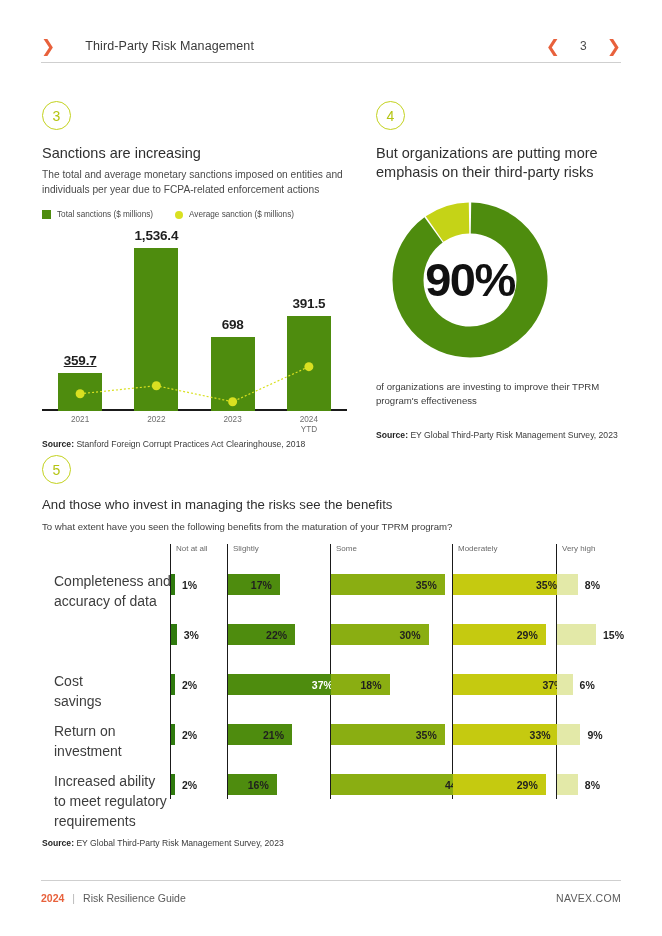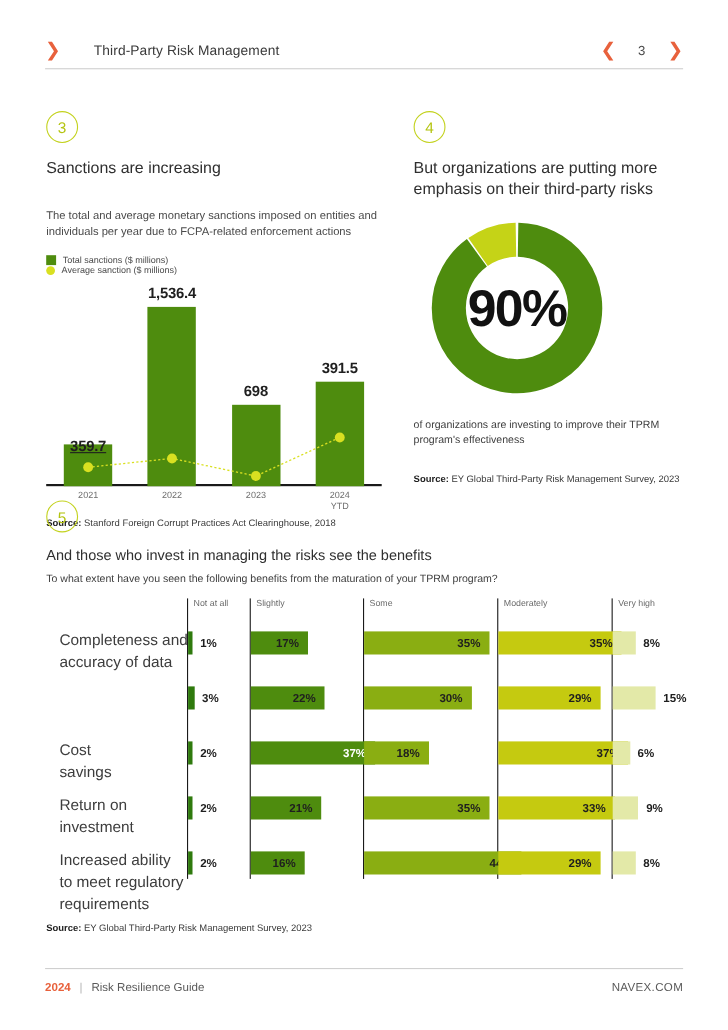--- a/index.html
+++ b/index.html
@@ -32,23 +32,23 @@
   .badge {
     width: 29px; height: 29px; border-radius: 50%;
     border: 1.4px solid #c3d21e;
     display: flex; align-items: center; justify-content: center;
     color: #b4c411; font-size: 14px;
   }
 
   
   .panel3 { position: absolute; left: 42px; top: 101px; width: 305px; }
   .sec-title { font-size: 14.5px; color: #2f2f2f; margin-top: 14px; line-height: 1.3; }
-  .sec-sub { font-size: 10.2px; color: #4a4a4a; line-height: 1.48; margin-top: 26px; }
-
-  .legend { display: flex; align-items: flex-start; margin-top: 13px; font-size: 8.2px; color: #4a4a4a; flex-direction: column; }
+  .sec-sub { font-size: 10.2px; color: #4a4a4a; line-height: 1.48; margin-top: 4px; }
+
+  .legend { display: flex; align-items: flex-end; margin-top: 13px; font-size: 8.2px; color: #4a4a4a; }
   .legend-item { display: flex; align-items: center; margin-right: 22px; }
   .lg-swatch { width: 9px; height: 9px; background: #4e8c0e; margin-right: 6px; }
   .lg-dot { width: 8px; height: 8px; border-radius: 50%; background: #d9e021; margin-right: 6px; }
 
   .barchart { position: relative; width: 305px; height: 180px; margin-top: 12px; }
   .bar { position: absolute; bottom: 0; background: #4e8c0e; }
   .bar-val {
     position: absolute; text-align: center; font-size: 13.5px;
     font-weight: 700; color: #1f1f1f; letter-spacing: -.2px;
   }
@@ -127,21 +127,21 @@
       </div>
       <div class="legend-item">
         <span class="lg-dot"></span>
         <span>Average sanction ($ millions)</span>
       </div>
     </div>
 
     <div class="barchart" id="barchart">
       <div class="axis"></div>
     <div class="bar" style="left: 16.125px; width: 44px; height: 38.0859px; background: rgb(78, 140, 14);"></div>
-        <div class="bar-val" style="left: -11.875px; width: 100px; bottom: 29px; text-decoration: underline;">359.7</div>
+        <div class="bar-val" style="left: -11.875px; width: 100px; bottom: 43px; text-decoration: underline;">359.7</div>
         <div class="xlab" style="left: -1.875px; width: 80px;">2021</div>
         <div class="bar" style="left: 92.375px; width: 44px; height: 162.678px; background: rgb(78, 140, 14);"></div>
         <div class="bar-val" style="left: 64.375px; width: 100px; bottom: 167.678px;">1,536.4</div>
         <div class="xlab" style="left: 74.375px; width: 80px;">2022</div>
         <div class="bar" style="left: 168.625px; width: 44px; height: 73.9059px; background: rgb(78, 140, 14);"></div>
         <div class="bar-val" style="left: 140.625px; width: 100px; bottom: 78.9059px;">698</div>
         <div class="xlab" style="left: 150.625px; width: 80px;">2023</div>
         <div class="bar" style="left: 244.875px; width: 44px; height: 94.9976px; background: rgb(78, 140, 14);"></div>
         <div class="bar-val" style="left: 216.875px; width: 100px; bottom: 99.9976px;">391.5</div>
         <div class="xlab" style="left: 226.875px; width: 80px;">2024<br>YTD</div>

